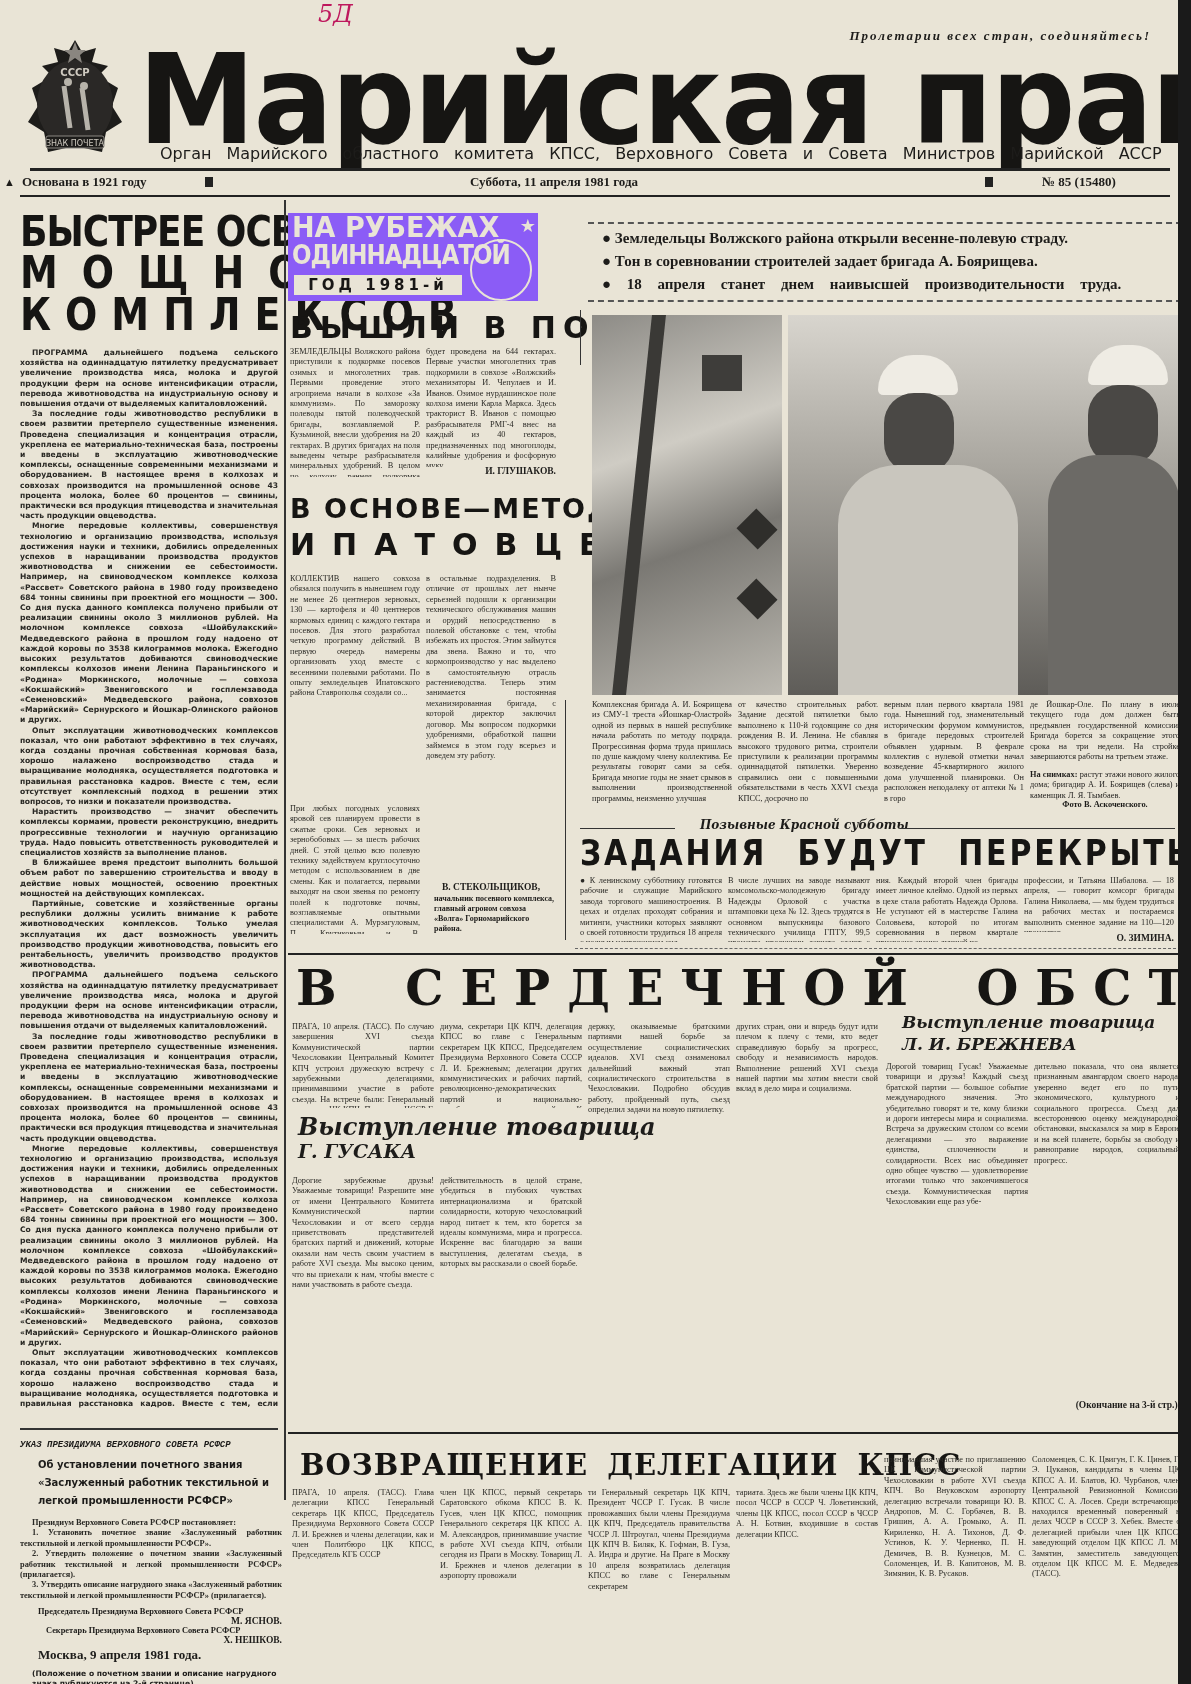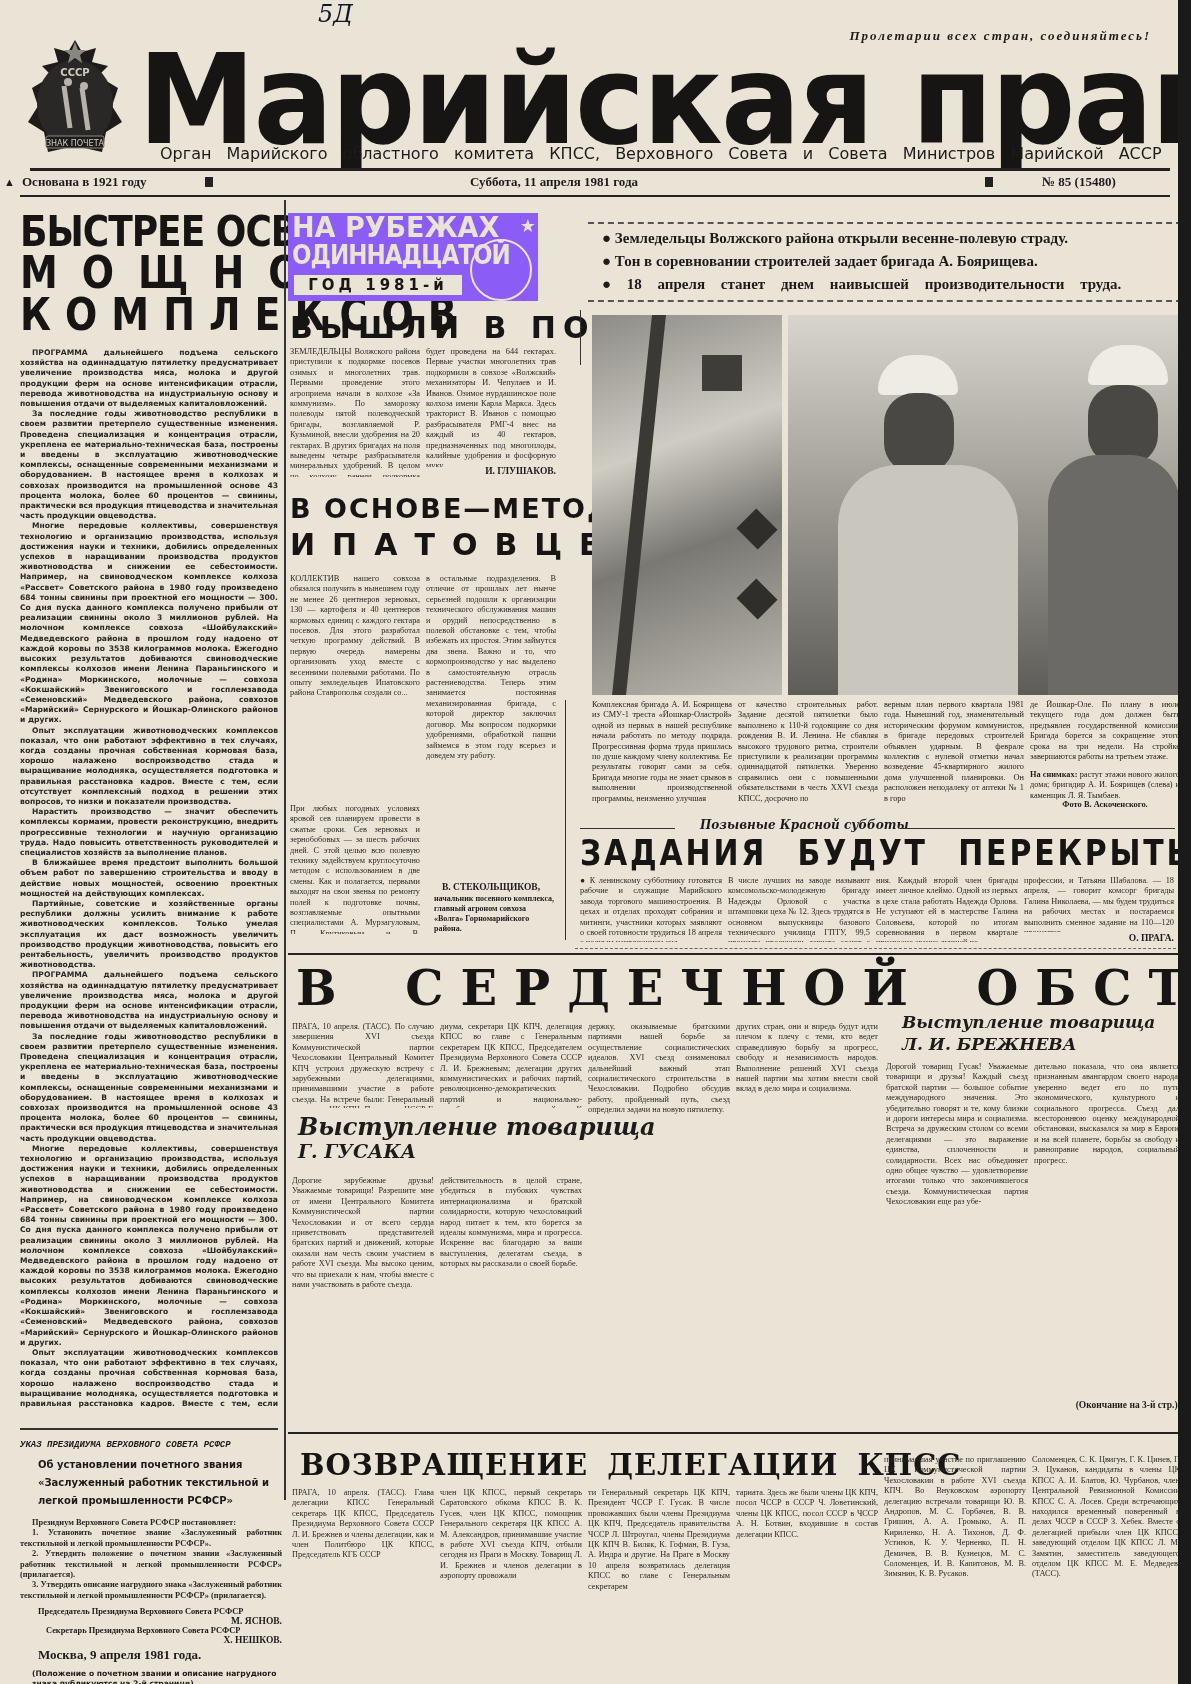--- a/index.html
+++ b/index.html
@@ -20,21 +20,21 @@
   .rubric{background:#8b5cf6;color:#e9e4d6;font-family:"DejaVu Sans",sans-serif;font-weight:900;}
   .bullets{border-top:2px dashed #555;border-bottom:2px dashed #555;border-right:2px solid #555;font-weight:bold;font-size:15px;line-height:24px;}
   .photo{background:linear-gradient(160deg,#8d8b86 0%,#cfccc4 35%,#7a7873 60%,#bcb9b1 100%);}
   .caption{font-size:8.3px;line-height:10.4px;text-align:justify;}
   .sig{font-weight:bold;font-size:9.5px;text-align:right;}
   .italic-h{font-family:"DejaVu Serif",serif;font-style:italic;font-weight:bold;}
 </style>
 </head>
 <body>
 
-<div class="abs" style="left:318px;top:0px;font-family:'DejaVu Serif',serif;font-style:italic;font-size:24px;color:#0f172a;">5Д</div>
+<div class="abs" style="left:318px;top:0px;font-family:'DejaVu Serif',serif;font-style:italic;font-size:24px;color:#be185d;">5Д</div>
 
 <div class="abs emblem">
   <svg width="106" height="128" viewBox="0 0 106 128">
     <path d="M53 4 L60 16 L74 12 L70 26 L86 30 L76 40 L96 52 L90 70 L100 86 L84 96 L80 116 L53 110 L26 116 L22 96 L6 86 L16 70 L10 52 L30 40 L20 30 L36 26 L32 12 L46 16 Z" fill="#1d1c1a"></path>
     <ellipse cx="53" cy="68" rx="38" ry="44" fill="#2a2826"></ellipse>
     <polygon points="53,6 56,14 64,14 58,19 60,27 53,22 46,27 48,19 42,14 50,14" fill="#8a8680"></polygon>
     <path d="M42 50 L48 92 M60 52 L66 94" stroke="#b7b3aa" stroke-width="5"></path>
     <circle cx="46" cy="46" r="4" fill="#b7b3aa"></circle>
       <circle cx="62" cy="50" r="4" fill="#b7b3aa"></circle>
     <rect x="24" y="100" width="58" height="12" rx="2" fill="#1d1c1a" stroke="#8a8680"></rect>
@@ -150,21 +150,21 @@
 
 <div class="abs" style="left:575px;top:818px;width:605px;height:130px;border-right:1px solid #555;border-bottom:1px dashed #666;"></div>
 <div class="abs" style="left:580px;top:828px;width:95px;height:1px;background:#333;"></div>
 <div class="abs italic-h" style="left:700px;top:818px;font-size:12px;">Позывные Красной субботы</div>
 <div class="abs" style="left:900px;top:828px;width:275px;height:1px;background:#333;"></div>
 <div class="abs h-sans" style="left:580px;top:833px;width:600px;font-size:35px;letter-spacing:3px;word-spacing:18px;font-family:'DejaVu Sans Condensed','DejaVu Sans',sans-serif;transform:scaleX(0.95);transform-origin:left;">ЗАДАНИЯ БУДУТ ПЕРЕКРЫТЫ</div>
 <div class="abs col-text" style="left:580px;top:876px;width:142px;height:66px;">● К ленинскому субботнику готовятся рабочие и служащие Марийского завода торгового машиностроения. В цехах и отделах проходят собрания и митинги, участники которых заявляют о своей готовности трудиться 18 апреля с полным напряжением сил.</div>
 <div class="abs col-text" style="left:728px;top:876px;width:142px;height:66px;">В числе лучших на заводе называют комсомольско-молодежную бригаду Надежды Орловой с участка штамповки цеха № 12. Здесь трудятся в основном выпускницы базового технического училища ГПТУ, 99,5 процента продукции девчата сдают с первого предъявле</div>
 <div class="abs col-text" style="left:876px;top:876px;width:142px;height:66px;">ния. Каждый второй член бригады имеет личное клеймо. Одной из первых в цехе стала работать Надежда Орлова. Не уступают ей в мастерстве Галина Соловьева, которой по итогам соревнования в первом квартале присвоено звание лучшей по</div>
 <div class="abs col-text" style="left:1024px;top:876px;width:150px;height:56px;">профессии, и Татьяна Шабалова. — 18 апреля, — говорит комсорг бригады Галина Николаева, — мы будем трудиться на рабочих местах и постараемся выполнить сменное задание на 110—120 процентов.</div>
-<div class="abs sig" style="left:1024px;top:933px;width:150px;">О. ПРАГА.</div>
+<div class="abs sig" style="left:1024px;top:933px;width:150px;">О. ЗИМИНА.</div>
 
 <div class="abs rule" style="left:288px;top:953px;width:892px;height:2px;"></div>
 
 <div class="abs h-serif" style="left:296px;top:960px;width:880px;font-size:48px;letter-spacing:17px;word-spacing:18px;">В СЕРДЕЧНОЙ ОБСТАНОВКЕ</div>
 <div class="abs col-text" style="left:292px;top:1022px;width:142px;height:86px;">ПРАГА, 10 апреля. (ТАСС). По случаю завершения XVI съезда Коммунистической партии Чехословакии Центральный Комитет КПЧ устроил дружескую встречу с зарубежными делегациями, принимавшими участие в работе съезда. На встрече были: Генеральный секретарь ЦК КПЧ, Президент ЧССР Г. Гусак, члены Президиума ЦК КПЧ, кандидаты в члены Прези</div>
 <div class="abs col-text" style="left:440px;top:1022px;width:142px;height:86px;">диума, секретари ЦК КПЧ, делегация КПСС во главе с Генеральным секретарем ЦК КПСС, Председателем Президиума Верховного Совета СССР Л. И. Брежневым; делегации других коммунистических и рабочих партий, революционно-демократических партий и национально-освободительных движений. К присутствующим в зале обратился сердечно встреченный товарищ Г. Гусак.</div>
 
 <div class="abs italic-h" style="left:298px;top:1112px;font-size:24px;">Выступление товарища</div>
 <div class="abs italic-h" style="left:298px;top:1140px;font-size:19px;">Г. ГУСАКА</div>
 <div class="abs col-text" style="left:292px;top:1176px;width:142px;height:240px;">Дорогие зарубежные друзья! Уважаемые товарищи! Разрешите мне от имени Центрального Комитета Коммунистической партии Чехословакии и от всего сердца приветствовать представителей братских партий и движений, которые оказали нам честь своим участием в работе XVI съезда. Мы высоко ценим, что вы приехали к нам, чтобы вместе с нами участвовать в работе съезда.</div>

